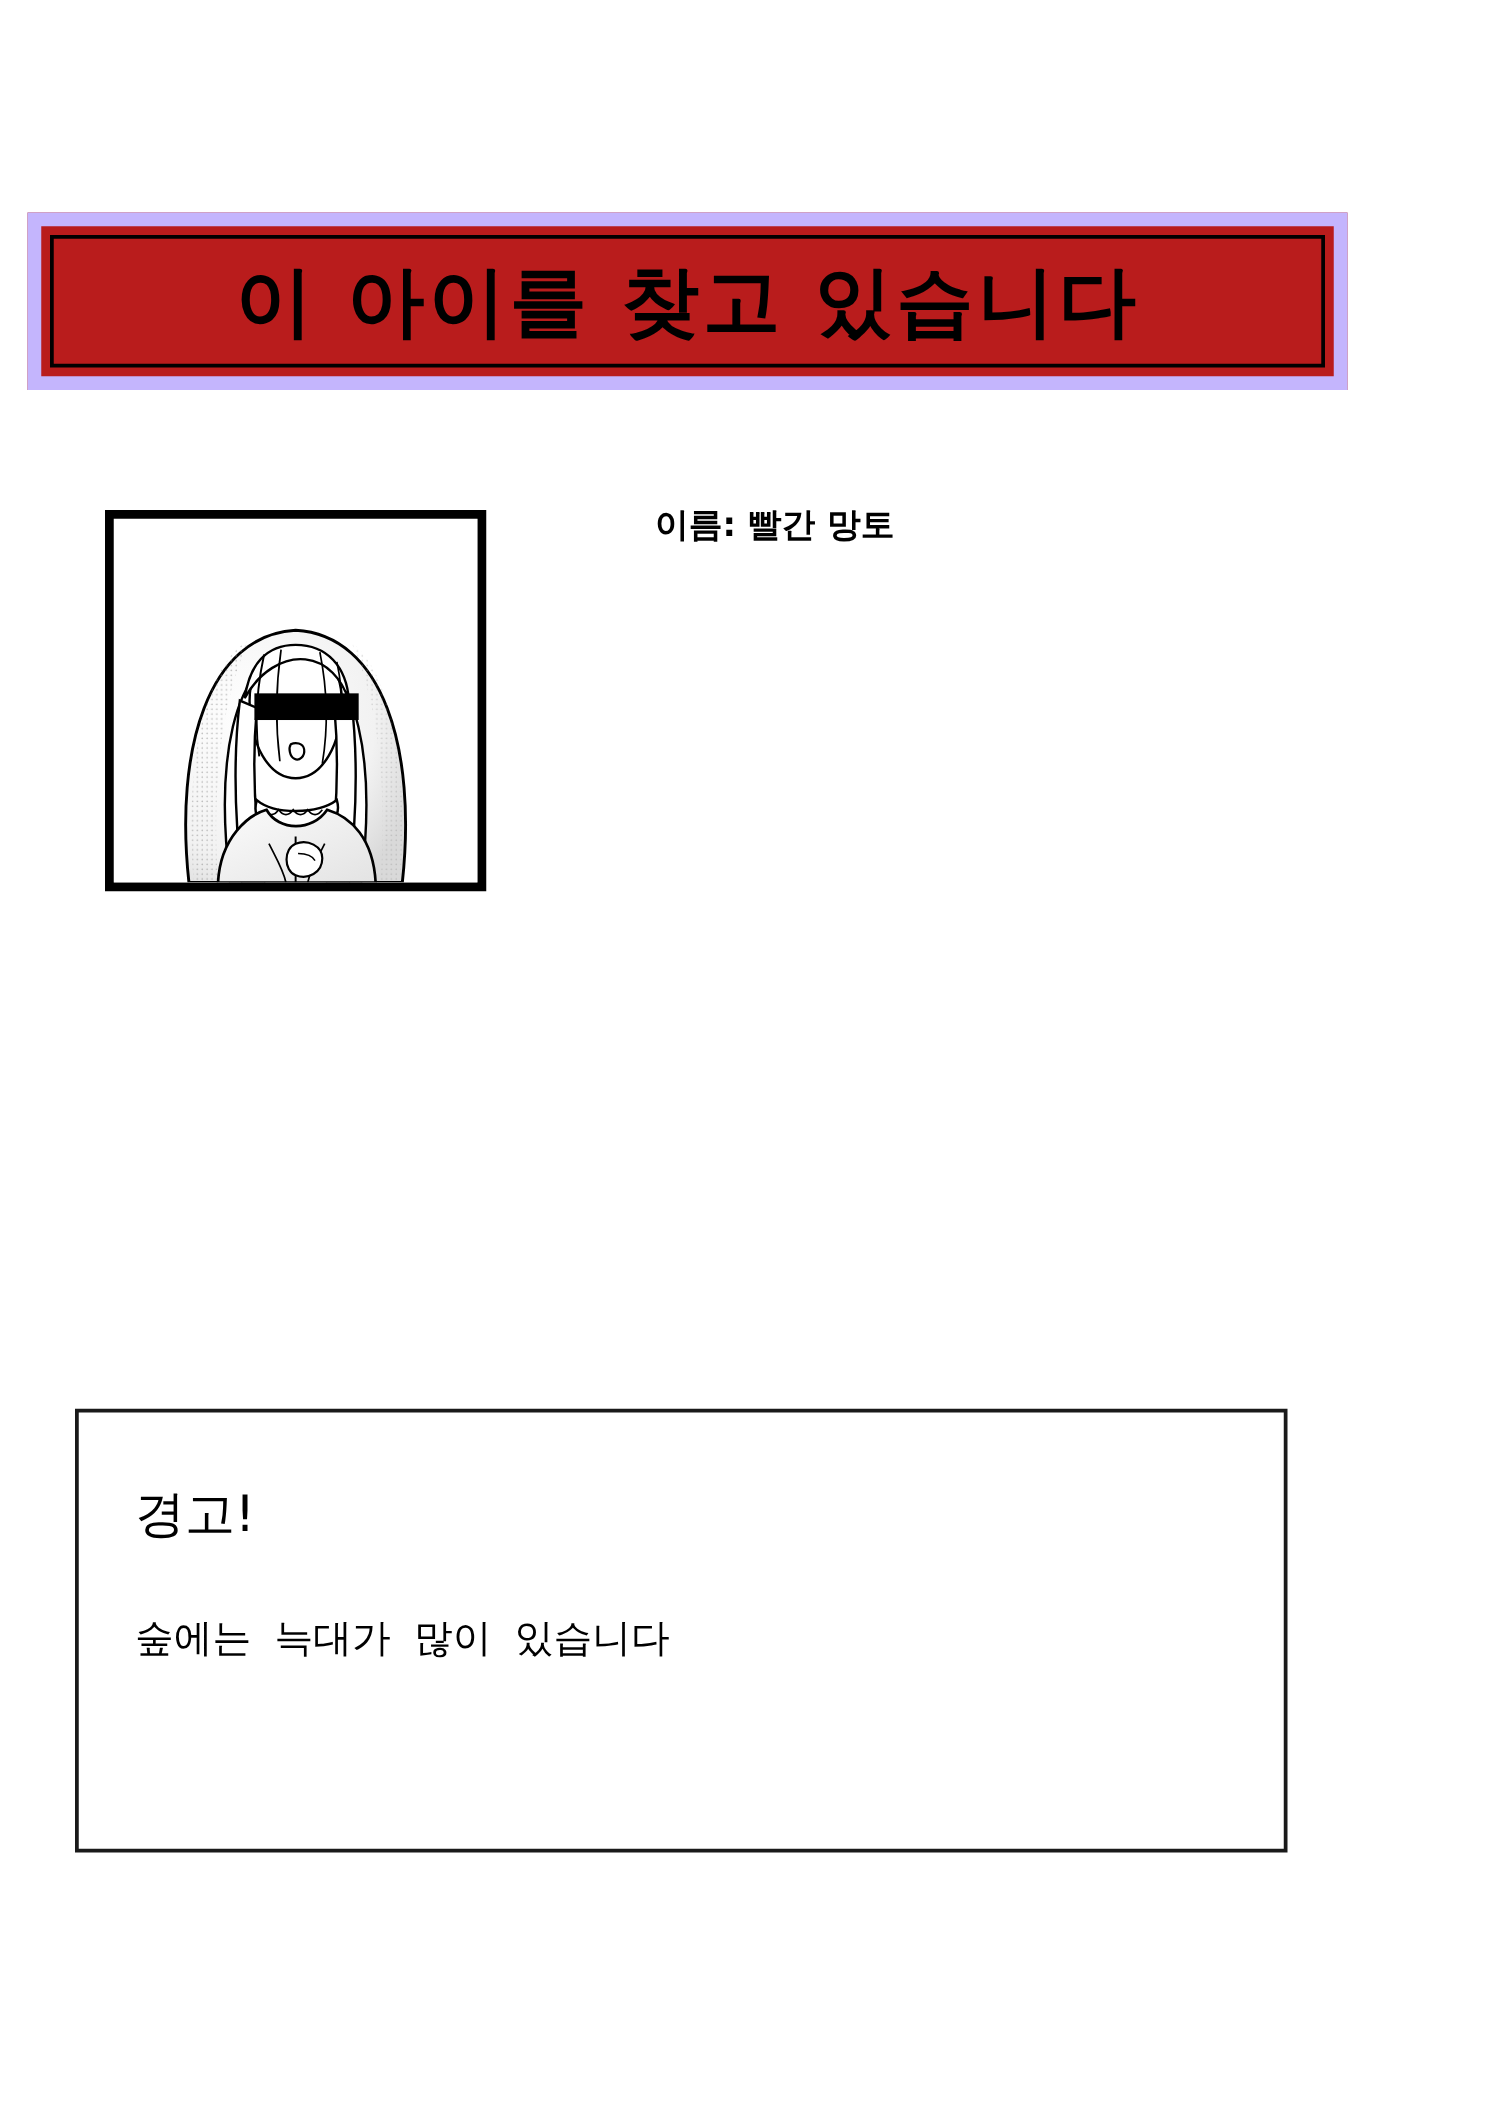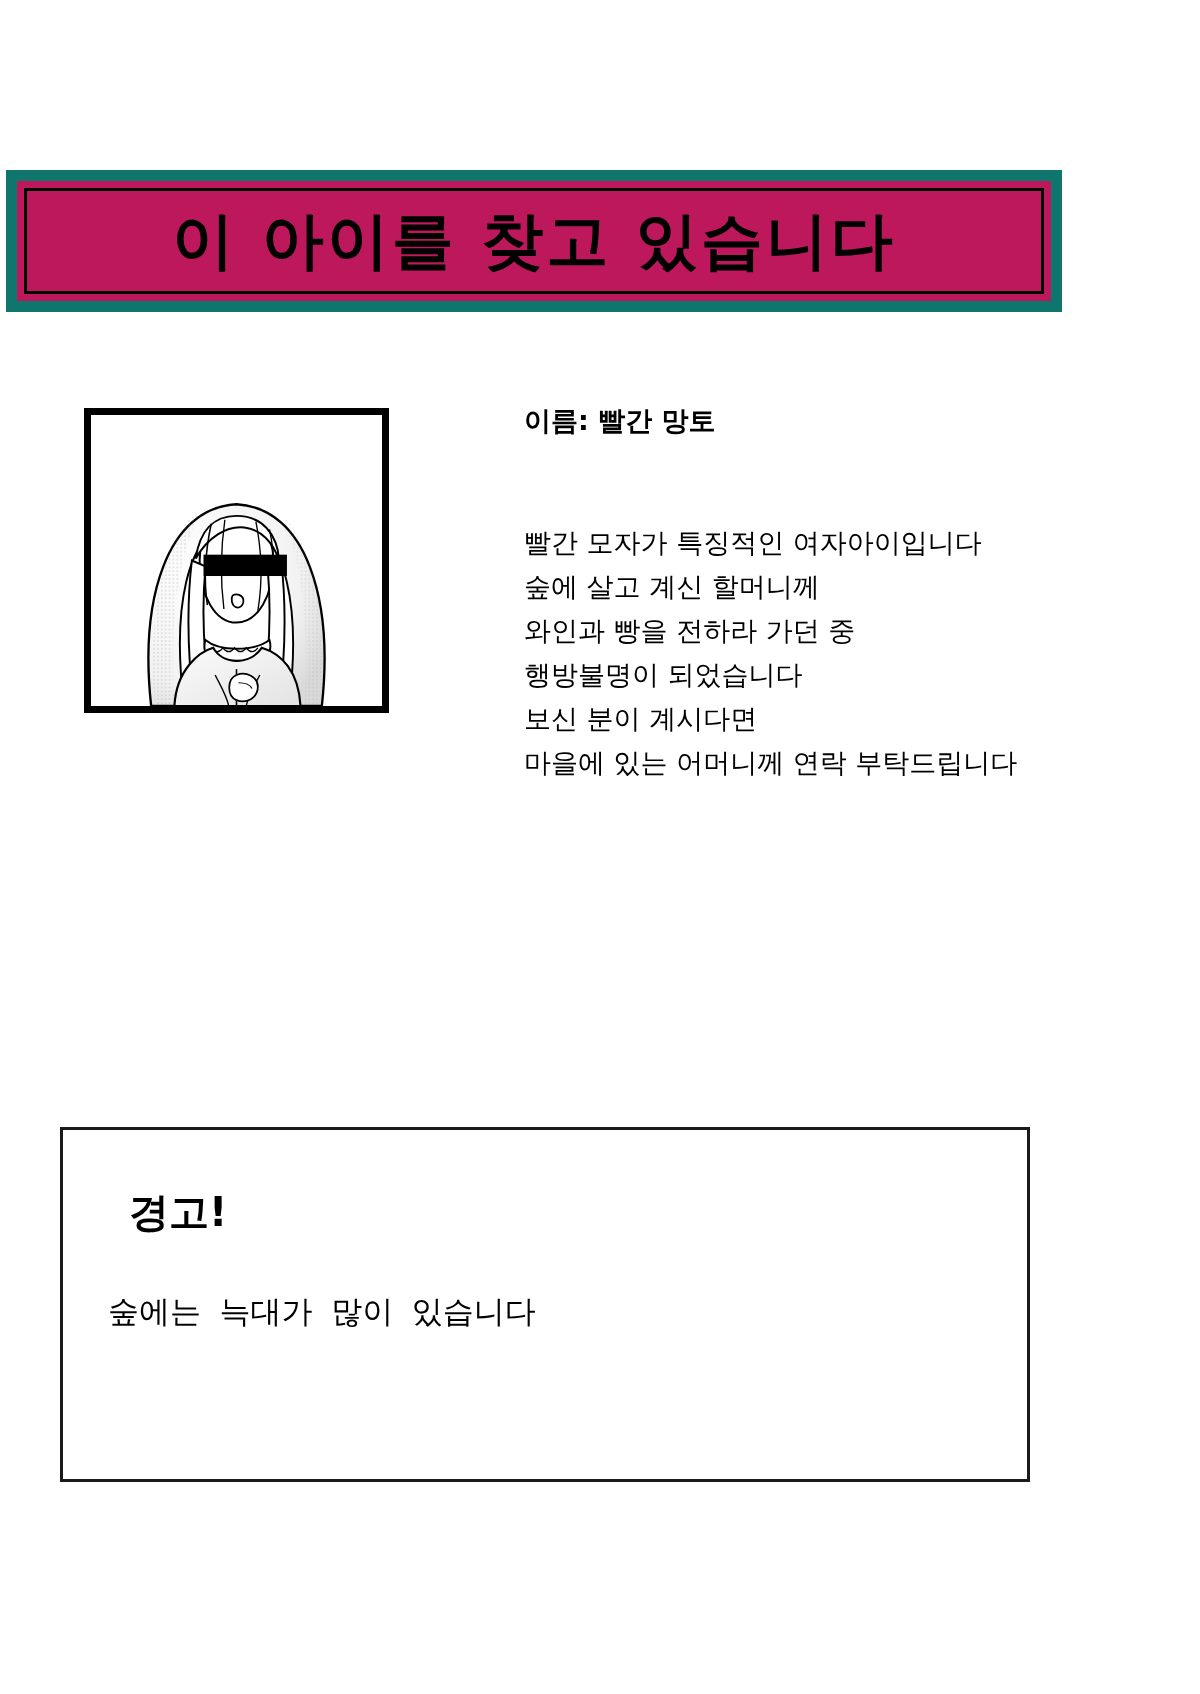--- a/index.html
+++ b/index.html
@@ -12,27 +12,27 @@
     height: 1694px;
     position: relative;
     font-family: "DejaVu Sans", "Liberation Sans", sans-serif;
     color: #000000;
     overflow: hidden;
   }
 
   
   .title-banner {
     position: absolute;
-    left: 6px;
+    left: 22px;
     top: 170px;
     width: 1056px;
     height: 142px;
     box-sizing: border-box;
-    border: 11px solid #0f766e;
-    background: #be185d;
+    border: 11px solid #c4b5fd;
+    background: #b91c1c;
     display: flex;
     align-items: center;
     justify-content: center;
   }
   .title-banner .inner-line {
     position: absolute;
     left: 7px;
     top: 7px;
     right: 7px;
     bottom: 7px;
@@ -98,24 +98,23 @@
     height: 355px;
     box-sizing: border-box;
     border: 3px solid #1a1a1a;
     background: #ffffff;
   }
   .warning-heading {
     position: absolute;
     left: 45px;
     top: 62px;
     font-size: 40px;
-    font-weight: 700;
+    font-weight: 400;
     line-height: 1;
     white-space: nowrap;
-    margin-left: 21px;
   }
   .warning-lines {
     position: absolute;
     left: 45px;
     top: 158px;
     width: 880px;
   }
   .warning-line {
     font-size: 31px;
     font-weight: 400;
@@ -183,28 +182,20 @@
     <path d="M128 268 C134 280 140 290 142 300" fill="none" stroke="#000000" stroke-width="1.4"></path>
     <path d="M174 268 C168 280 162 290 160 300" fill="none" stroke="#000000" stroke-width="1.4"></path>
 
     <path d="M150 268 C160 264 172 270 172 280 C172 292 160 298 150 294 C140 290 140 272 150 268 Z" fill="#ffffff" stroke="#000000" stroke-width="1.8"></path>
     <path d="M152 276 C158 276 164 278 166 282" fill="none" stroke="#000000" stroke-width="1.2"></path>
   </svg>
 </div>
 
 <div class="info">
   <div class="info-name">이름: 빨간 망토</div>
-  <div>
-    <div class="desc-line">빨간 모자가 특징적인 여자아이입니다</div>
-    <div class="desc-line">숲에 살고 계신 할머니께</div>
-    <div class="desc-line">와인과 빵을 전하라 가던 중</div>
-    <div class="desc-line">행방불명이 되었습니다</div>
-    <div class="desc-line">보신 분이 계시다면</div>
-    <div class="desc-line">마을에 있는 어머니께 연락 부탁드립니다</div>
-  </div>
 </div>
 
 <div class="warning-box">
   <div class="warning-heading">경고!</div>
   <div class="warning-lines">
     <div class="warning-line">숲에는 늑대가 많이 있습니다</div>
   </div>
 </div>
 
 </body></html>

